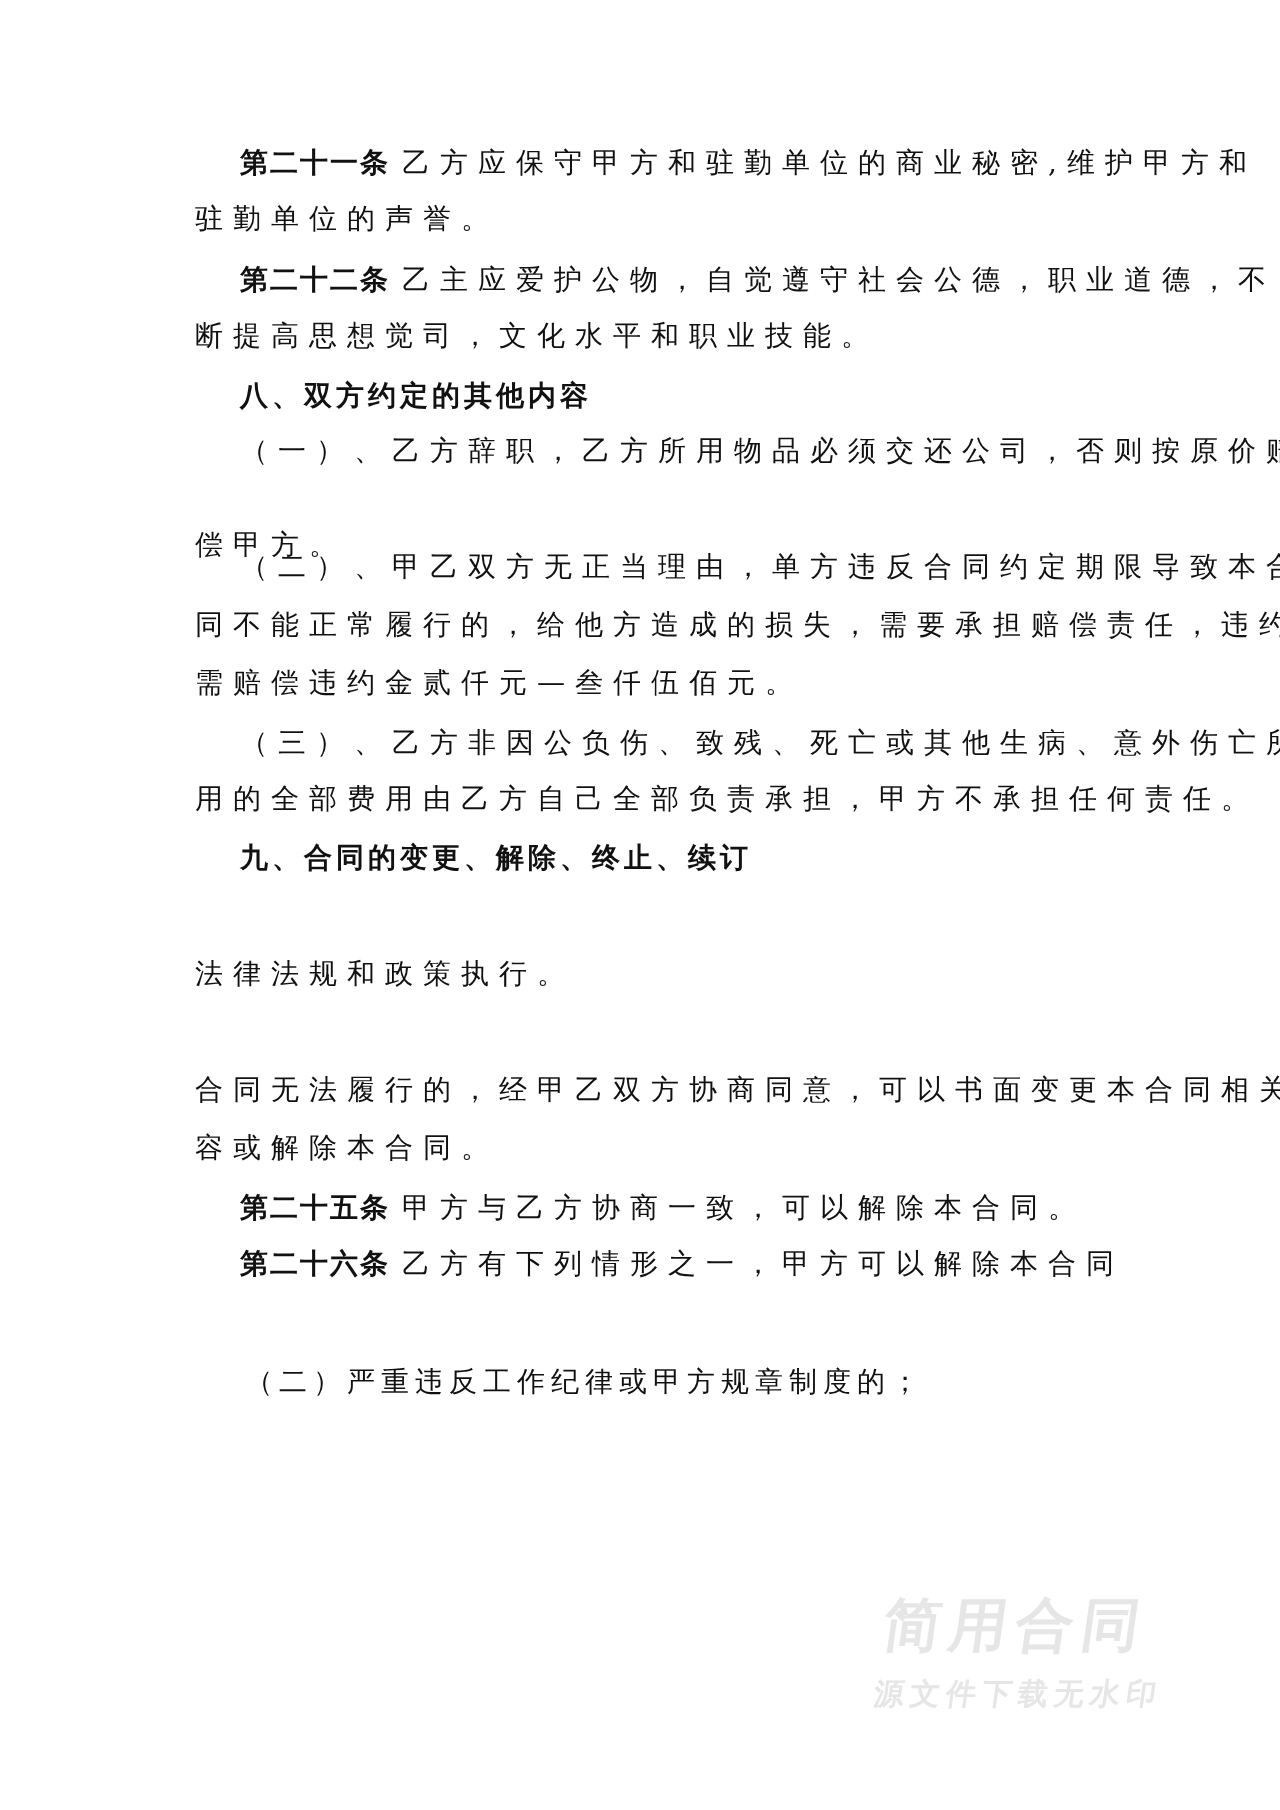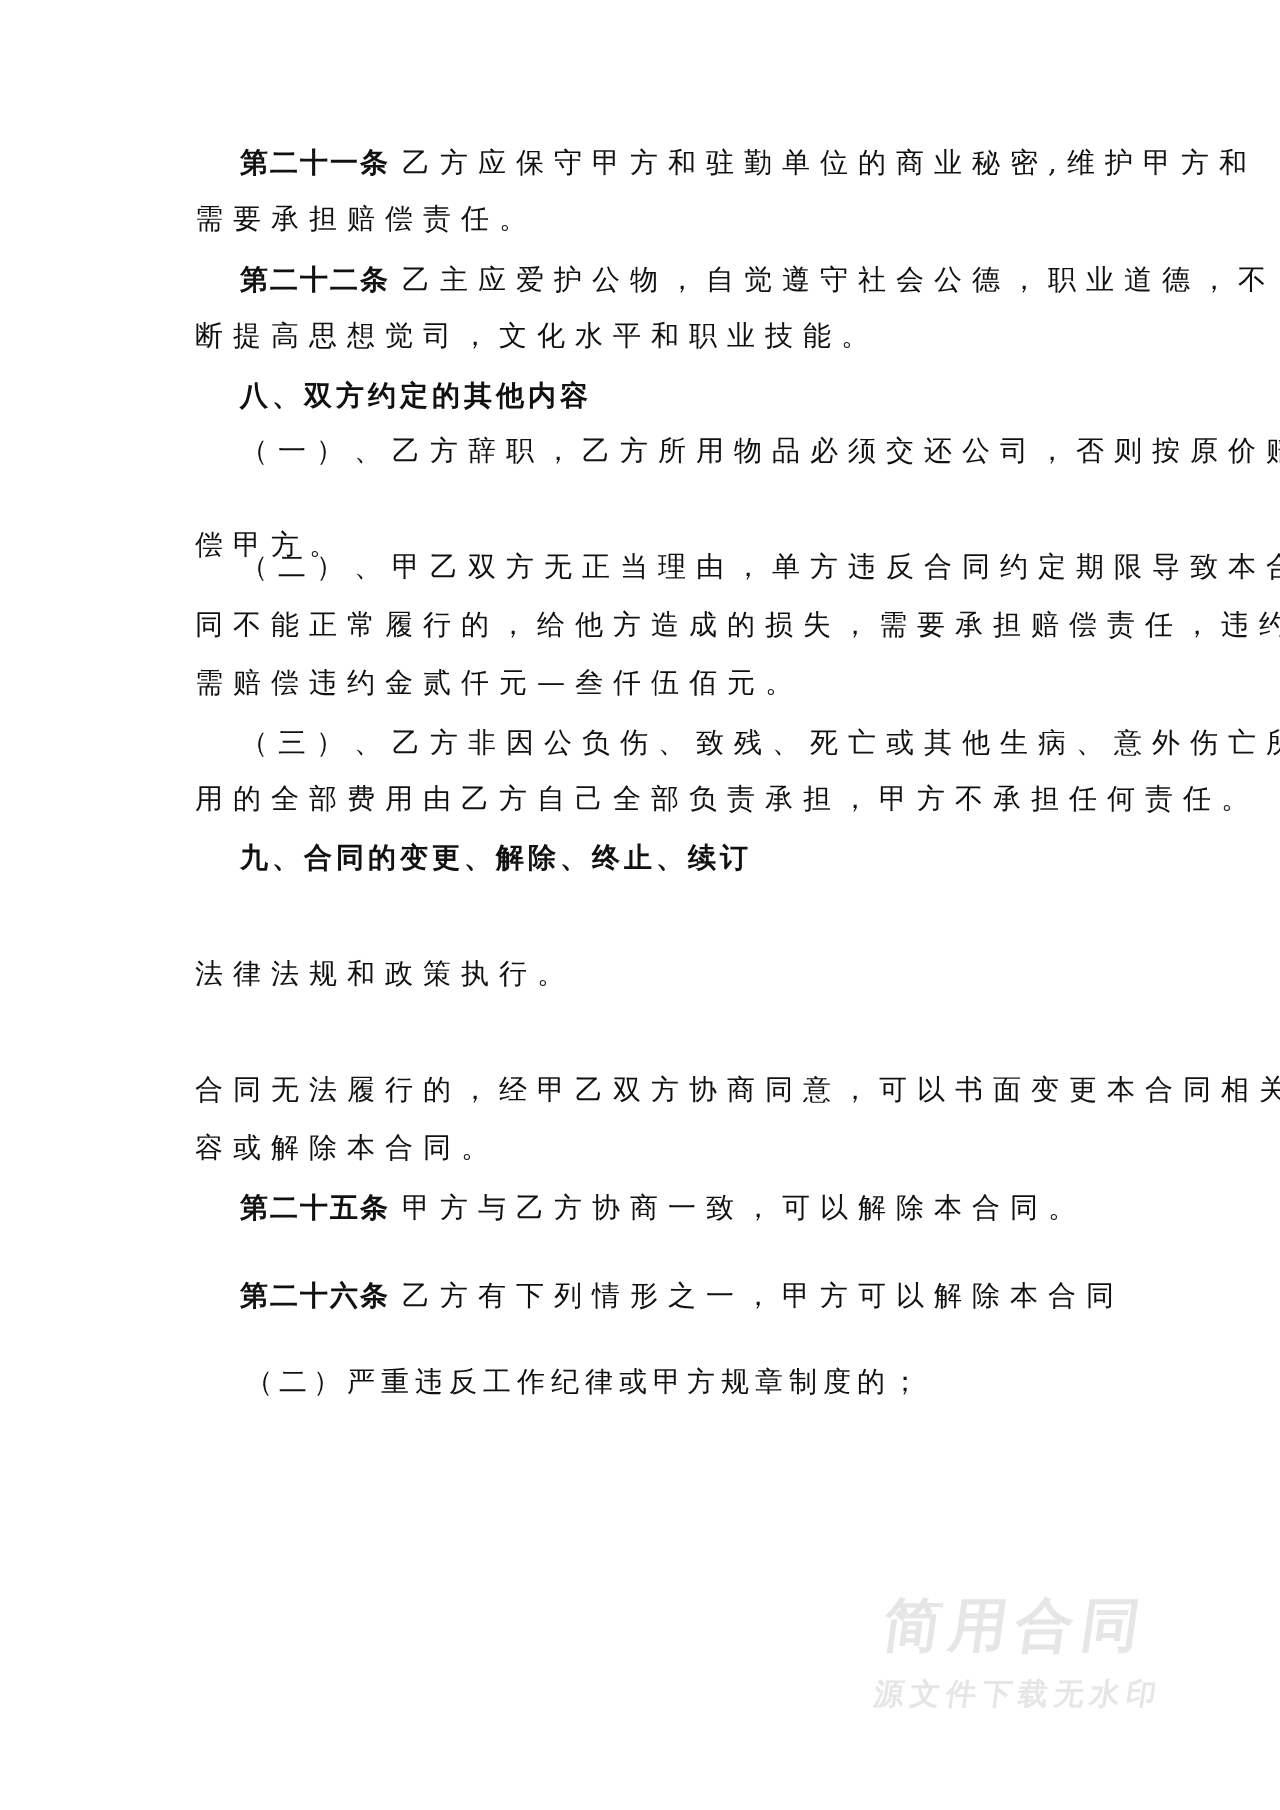--- a/index.html
+++ b/index.html
@@ -52,21 +52,21 @@
     margin-top: 14px;
     line-height: 40px;
   }
 </style>
 </head>
 <body>
 
 <div class="page">
 
   <div class="line first" style="top:143px;"><span class="art-num">第二十一条</span><span>乙方应保守甲方和驻勤单位的商业秘密,维护甲方和</span></div>
-  <div class="line cont" style="top:199px;">需要承担赔偿责任。</div>
+  <div class="line cont" style="top:199px;">驻勤单位的声誉。</div>
 
   <div class="line first" style="top:260px;"><span class="art-num">第二十二条</span><span>乙主应爱护公物，自觉遵守社会公德，职业道德，不</span></div>
   <div class="line cont" style="top:316px;">断提高思想觉司，文化水平和职业技能。</div>
 
   <div class="line first sec-title" style="top:376px;">八、双方约定的其他内容</div>
 
   <div class="line first" style="top:431px;">（一）、乙方辞职，乙方所用物品必须交还公司，否则按原价赔</div>
   <div class="line cont" style="top:489px;margin-top:36px;">偿甲方。</div>
 
   <div class="line first" style="top:547px;">（二）、甲乙双方无正当理由，单方违反合同约定期限导致本合</div>
@@ -78,21 +78,21 @@
 
   <div class="line first sec-title" style="top:838px;">九、合同的变更、解除、终止、续订</div>
 
   <div class="line cont" style="top:954px;">法律法规和政策执行。</div>
 
   <div class="line cont" style="top:1070px;">合同无法履行的，经甲乙双方协商同意，可以书面变更本合同相关内</div>
   <div class="line cont" style="top:1128px;">容或解除本合同。</div>
 
   <div class="line first" style="top:1188px;"><span class="art-num">第二十五条</span><span>甲方与乙方协商一致，可以解除本合同。</span></div>
 
-  <div class="line first" style="top:1244px;margin-top:32px;"><span class="art-num">第二十六条</span><span>乙方有下列情形之一，甲方可以解除本合同</span></div>
+  <div class="line first" style="top:1244px;"><span class="art-num">第二十六条</span><span>乙方有下列情形之一，甲方可以解除本合同</span></div>
 
   <div class="line first" style="top:1362px; left:245px; letter-spacing:6px;">（二）严重违反工作纪律或甲方规章制度的；</div>
 
   <div class="watermark">
     <div class="wm-main">简用合同</div>
     <div class="wm-sub">源文件下载无水印</div>
   </div>
 
 </div>
 

